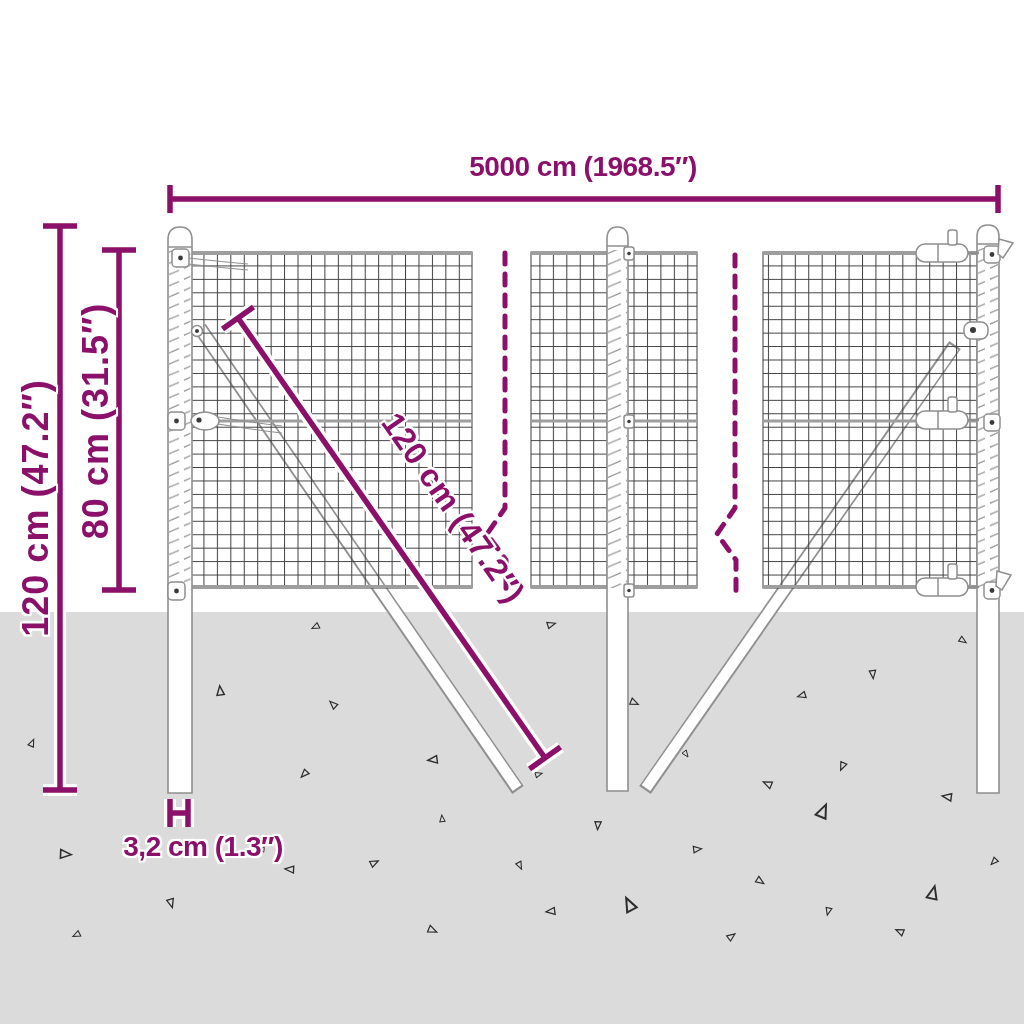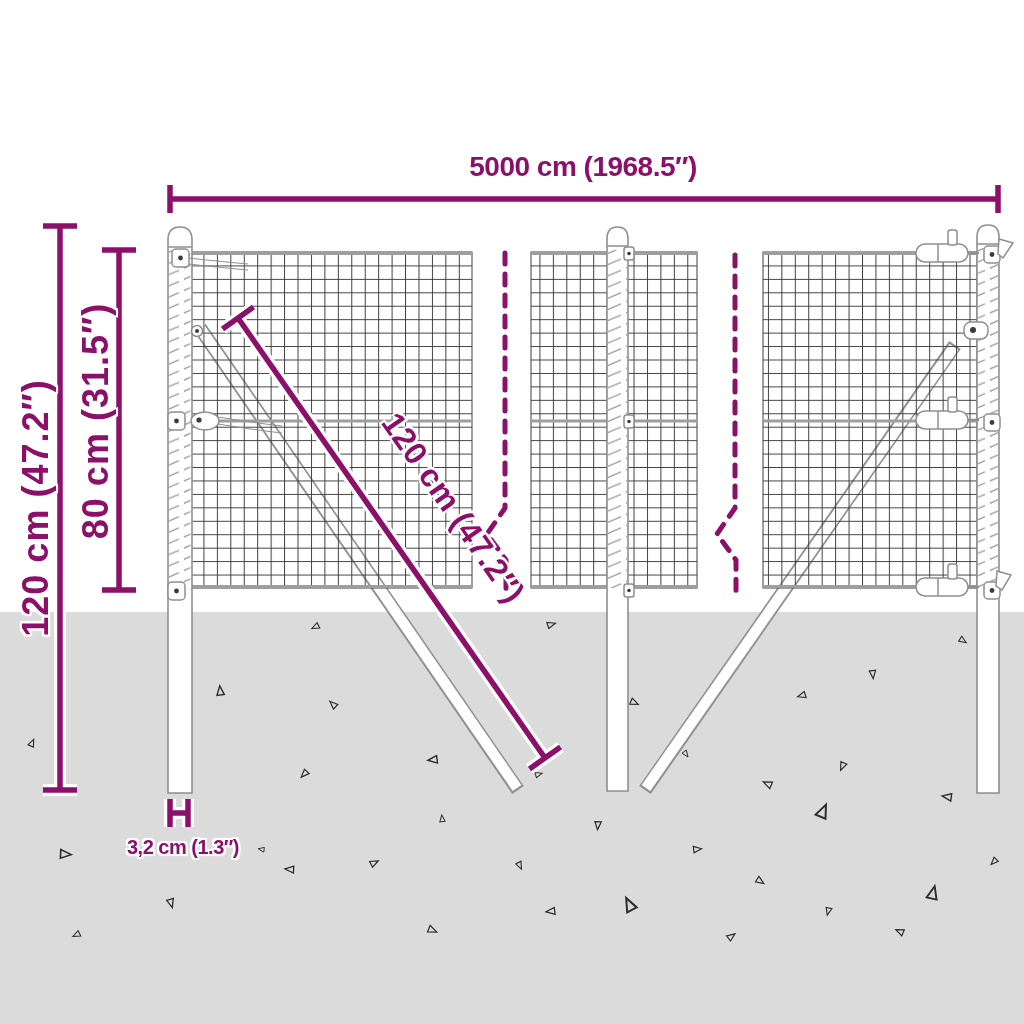--- a/index.html
+++ b/index.html
@@ -16,21 +16,21 @@
       0 -2px 0 #fff, 0 2px 0 #fff, -2px 0 0 #fff, 2px 0 0 #fff,
       0 0 5px #fff;
   }
   .lbl-top    { left:583px; top:167px; font-size:28px; letter-spacing:-0.5px; }
   .lbl-left   { left:36px;  top:508px; font-size:36px; letter-spacing:1px;
                 transform:translate(-50%,-50%) rotate(-90deg); }
   .lbl-inner  { left:96px;  top:421px; font-size:36px; letter-spacing:1px;
                 transform:translate(-50%,-50%) rotate(-90deg); }
   .lbl-diag   { left:453px; top:508px; font-size:32px; letter-spacing:0.5px;
                 transform:translate(-50%,-50%) rotate(55deg); }
-  .lbl-bottom { left:183px; top:847px; font-size:20px; letter-spacing:-0.5px; }
+  .lbl-bottom { left:203px; top:847px; font-size:28px; letter-spacing:-0.5px; }
 </style>
 </head>
 <body>
 
 <div class="stage">
 
   <svg class="art" viewBox="0 0 1024 1024" aria-hidden="true">
     <defs>
       <pattern id="mesh" width="13.44" height="13.44" x="190" y="252" patternUnits="userSpaceOnUse">
         <path d="M0,0.5 H13.44 M0.5,0 V13.44" stroke="#3f3f3f" stroke-width="1" fill="none"></path>

